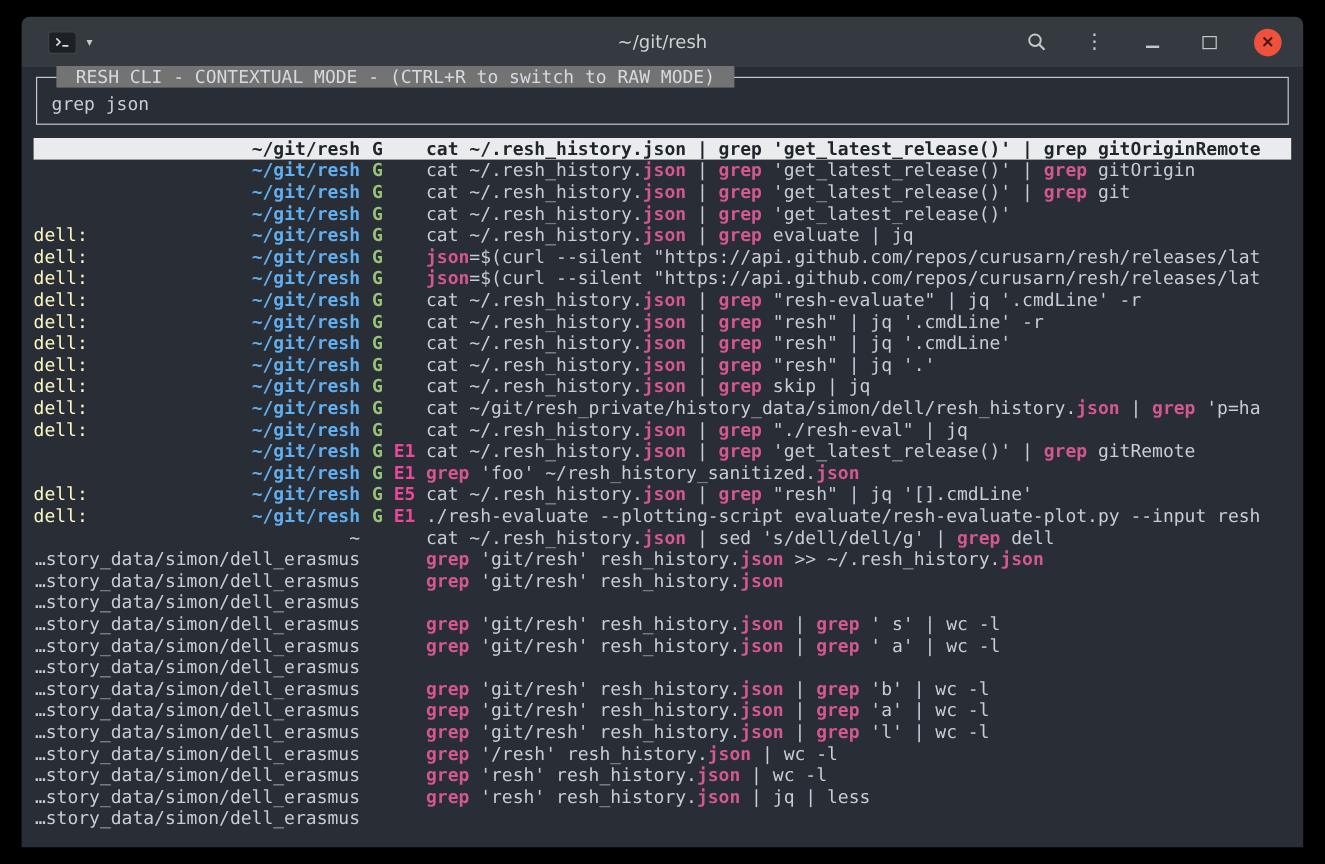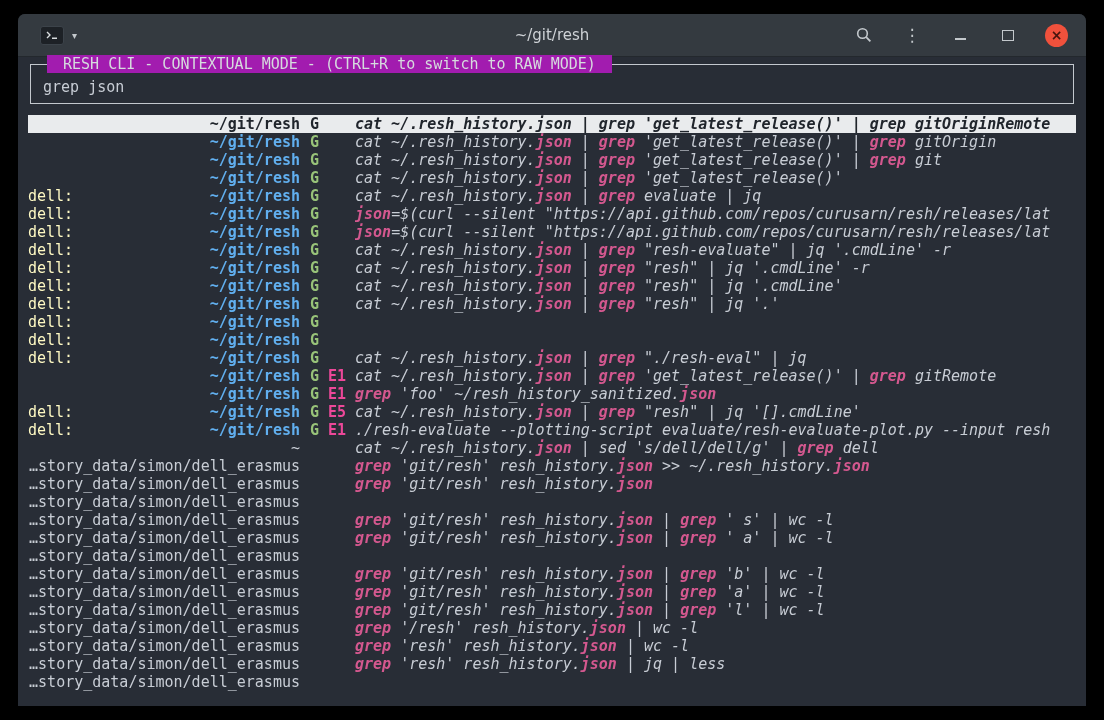--- a/index.html
+++ b/index.html
@@ -19,36 +19,36 @@
   .tb-btn{display:flex;align-items:center;justify-content:center;width:22px;height:22px;cursor:default;}
   .menu-dots{color:#c3c8cc;font-size:17px;line-height:1;}
   .min-glyph{width:11px;height:0;border-bottom:2px solid #c3c8cc;margin-top:8px;}
   .restore-glyph{width:10px;height:9px;border:1.5px solid #c3c8cc;}
   .close-btn{width:23px;height:23px;border-radius:50%;background:#f0513c;display:flex;
     align-items:center;justify-content:center;}
   .close-x{color:#46150e;font-size:14px;font-weight:bold;line-height:1;}
   
   .term{color:#c8cdd5;font-size:15px;}
   .panel{position:relative;margin:7px 12px 0 12px;height:38px;border:1px solid #c3c8ce;}
-  .panel-title{position:absolute;top:-10px;left:16px;background:#a21caf;padding:0 7px;
+  .panel-title{position:absolute;top:-10px;left:16px;background:#737373;padding:0 7px;
     color:#d6dade;font-size:15px;white-space:pre;}
   .panel-query{padding:13px 0 0 12px;white-space:pre;}
   
   .rows{margin:11px 10px 0 10px;}
   .row{display:flex;height:18px;line-height:18px;white-space:pre;overflow:hidden;}
   .row.selected{background:#e9ebed;color:#20252c;font-weight:bold;}
   .ctx{width:272px;flex:none;display:flex;overflow:hidden;}
   .host{color:#fef9c3;margin-right:auto;}
   .dir{margin-left:auto;}
   .dir.cur{color:#61afef;font-weight:bold;}
   .flags{width:55px;flex:none;padding-left:10px;box-sizing:border-box;font-weight:bold;}
   .flag{margin-right:9px;}
   .flag.ok{color:#98c379;}
   .flag.err{color:#ec4899;}
-  .cmd{flex:1;overflow:hidden;font-style:italic;}
+  .cmd{flex:1;overflow:hidden;}
   .m{color:#d4588f;font-weight:bold;}
   .selected .host,.selected .dir,.selected .flag,.selected .m{color:inherit;}
 </style>
 </head>
 <body>
 
 <div class="window">
 
   <div class="titlebar">
     <div class="tb-left">
@@ -91,22 +91,22 @@
         <div class="row"><span class="ctx"><span class="host"></span><span class="dir cur">~/git/resh</span></span><span class="flags"><span class="flag ok">G</span></span><span class="cmd"><span>cat ~/.resh_history.</span><span class="m">json</span><span> | </span><span class="m">grep</span><span> 'get_latest_release()' | </span><span class="m">grep</span><span> gitOrigin</span></span></div>
         <div class="row"><span class="ctx"><span class="host"></span><span class="dir cur">~/git/resh</span></span><span class="flags"><span class="flag ok">G</span></span><span class="cmd"><span>cat ~/.resh_history.</span><span class="m">json</span><span> | </span><span class="m">grep</span><span> 'get_latest_release()' | </span><span class="m">grep</span><span> git</span></span></div>
         <div class="row"><span class="ctx"><span class="host"></span><span class="dir cur">~/git/resh</span></span><span class="flags"><span class="flag ok">G</span></span><span class="cmd"><span>cat ~/.resh_history.</span><span class="m">json</span><span> | </span><span class="m">grep</span><span> 'get_latest_release()'</span></span></div>
         <div class="row"><span class="ctx"><span class="host">dell:</span><span class="dir cur">~/git/resh</span></span><span class="flags"><span class="flag ok">G</span></span><span class="cmd"><span>cat ~/.resh_history.</span><span class="m">json</span><span> | </span><span class="m">grep</span><span> evaluate | jq</span></span></div>
         <div class="row"><span class="ctx"><span class="host">dell:</span><span class="dir cur">~/git/resh</span></span><span class="flags"><span class="flag ok">G</span></span><span class="cmd"><span class="m">json</span><span>=$(curl --silent "https://api.github.com/repos/curusarn/resh/releases/lat</span></span></div>
         <div class="row"><span class="ctx"><span class="host">dell:</span><span class="dir cur">~/git/resh</span></span><span class="flags"><span class="flag ok">G</span></span><span class="cmd"><span class="m">json</span><span>=$(curl --silent "https://api.github.com/repos/curusarn/resh/releases/lat</span></span></div>
         <div class="row"><span class="ctx"><span class="host">dell:</span><span class="dir cur">~/git/resh</span></span><span class="flags"><span class="flag ok">G</span></span><span class="cmd"><span>cat ~/.resh_history.</span><span class="m">json</span><span> | </span><span class="m">grep</span><span> "resh-evaluate" | jq '.cmdLine' -r</span></span></div>
         <div class="row"><span class="ctx"><span class="host">dell:</span><span class="dir cur">~/git/resh</span></span><span class="flags"><span class="flag ok">G</span></span><span class="cmd"><span>cat ~/.resh_history.</span><span class="m">json</span><span> | </span><span class="m">grep</span><span> "resh" | jq '.cmdLine' -r</span></span></div>
         <div class="row"><span class="ctx"><span class="host">dell:</span><span class="dir cur">~/git/resh</span></span><span class="flags"><span class="flag ok">G</span></span><span class="cmd"><span>cat ~/.resh_history.</span><span class="m">json</span><span> | </span><span class="m">grep</span><span> "resh" | jq '.cmdLine'</span></span></div>
         <div class="row"><span class="ctx"><span class="host">dell:</span><span class="dir cur">~/git/resh</span></span><span class="flags"><span class="flag ok">G</span></span><span class="cmd"><span>cat ~/.resh_history.</span><span class="m">json</span><span> | </span><span class="m">grep</span><span> "resh" | jq '.'</span></span></div>
-        <div class="row"><span class="ctx"><span class="host">dell:</span><span class="dir cur">~/git/resh</span></span><span class="flags"><span class="flag ok">G</span></span></div>
-        <div class="row"><span class="ctx"><span class="host">dell:</span><span class="dir cur">~/git/resh</span></span><span class="flags"><span class="flag ok">G</span></span></div>
+        <div class="row"><span class="ctx"><span class="host">dell:</span><span class="dir cur">~/git/resh</span></span><span class="flags"><span class="flag ok">G</span></span><span class="cmd"><span>cat ~/.resh_history.</span><span class="m">json</span><span> | </span><span class="m">grep</span><span> skip | jq</span></span></div>
+        <div class="row"><span class="ctx"><span class="host">dell:</span><span class="dir cur">~/git/resh</span></span><span class="flags"><span class="flag ok">G</span></span><span class="cmd"><span>cat ~/git/resh_private/history_data/simon/dell/resh_history.</span><span class="m">json</span><span> | </span><span class="m">grep</span><span> 'p=ha</span></span></div>
         <div class="row"><span class="ctx"><span class="host">dell:</span><span class="dir cur">~/git/resh</span></span><span class="flags"><span class="flag ok">G</span></span><span class="cmd"><span>cat ~/.resh_history.</span><span class="m">json</span><span> | </span><span class="m">grep</span><span> "./resh-eval" | jq</span></span></div>
         <div class="row"><span class="ctx"><span class="host"></span><span class="dir cur">~/git/resh</span></span><span class="flags"><span class="flag ok">G</span><span class="flag err">E1</span></span><span class="cmd"><span>cat ~/.resh_history.</span><span class="m">json</span><span> | </span><span class="m">grep</span><span> 'get_latest_release()' | </span><span class="m">grep</span><span> gitRemote</span></span></div>
         <div class="row"><span class="ctx"><span class="host"></span><span class="dir cur">~/git/resh</span></span><span class="flags"><span class="flag ok">G</span><span class="flag err">E1</span></span><span class="cmd"><span class="m">grep</span><span> 'foo' ~/resh_history_sanitized.</span><span class="m">json</span></span></div>
         <div class="row"><span class="ctx"><span class="host">dell:</span><span class="dir cur">~/git/resh</span></span><span class="flags"><span class="flag ok">G</span><span class="flag err">E5</span></span><span class="cmd"><span>cat ~/.resh_history.</span><span class="m">json</span><span> | </span><span class="m">grep</span><span> "resh" | jq '[].cmdLine'</span></span></div>
         <div class="row"><span class="ctx"><span class="host">dell:</span><span class="dir cur">~/git/resh</span></span><span class="flags"><span class="flag ok">G</span><span class="flag err">E1</span></span><span class="cmd"><span>./resh-evaluate --plotting-script evaluate/resh-evaluate-plot.py --input resh</span></span></div>
         <div class="row"><span class="ctx"><span class="host"></span><span class="dir">~</span></span><span class="flags"></span><span class="cmd"><span>cat ~/.resh_history.</span><span class="m">json</span><span> | sed 's/dell/dell/g' | </span><span class="m">grep</span><span> dell</span></span></div>
         <div class="row"><span class="ctx"><span class="host"></span><span class="dir">…story_data/simon/dell_erasmus</span></span><span class="flags"></span><span class="cmd"><span class="m">grep</span><span> 'git/resh' resh_history.</span><span class="m">json</span><span> &gt;&gt; ~/.resh_history.</span><span class="m">json</span></span></div>
         <div class="row"><span class="ctx"><span class="host"></span><span class="dir">…story_data/simon/dell_erasmus</span></span><span class="flags"></span><span class="cmd"><span class="m">grep</span><span> 'git/resh' resh_history.</span><span class="m">json</span></span></div>
         <div class="row"><span class="ctx"><span class="host"></span><span class="dir">…story_data/simon/dell_erasmus</span></span><span class="flags"></span></div>
         <div class="row"><span class="ctx"><span class="host"></span><span class="dir">…story_data/simon/dell_erasmus</span></span><span class="flags"></span><span class="cmd"><span class="m">grep</span><span> 'git/resh' resh_history.</span><span class="m">json</span><span> | </span><span class="m">grep</span><span> ' s' | wc -l</span></span></div>

